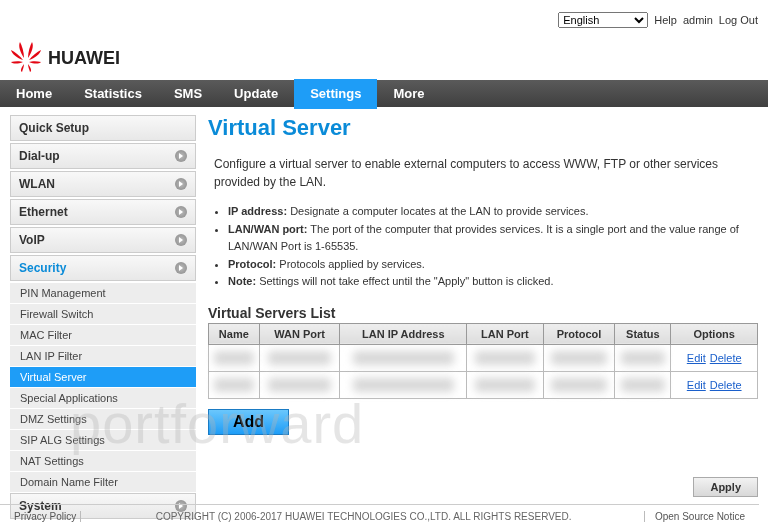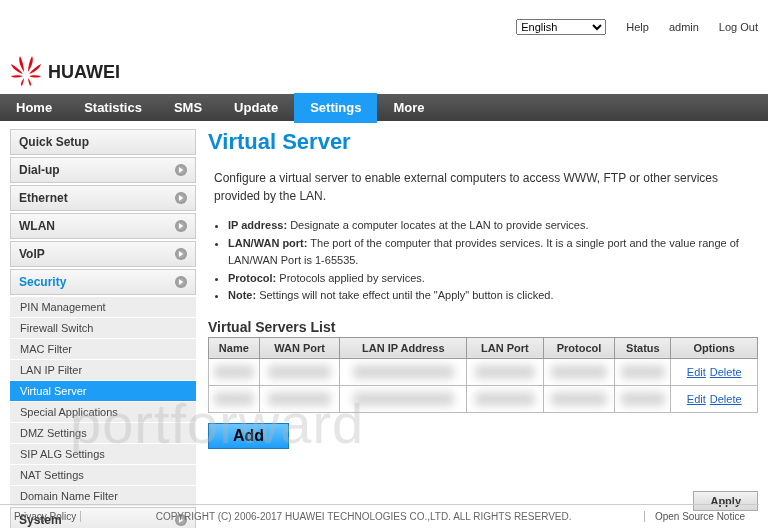--- a/index.html
+++ b/index.html
@@ -1,17 +1,17 @@
 <!DOCTYPE html>
 <html><head>
 <meta charset="utf-8">
 <style>
 * { margin: 0; padding: 0; box-sizing: border-box; }
 body { font-family: Arial, sans-serif; font-size: 12px; color: #333; width: 768px; height: 528px; position: relative; background: #fff; }
-.topbar { display: flex; justify-content: flex-end; align-items: center; padding: 19px 10px; gap: 20px; font-size: 11px; }
+.topbar { display: flex; justify-content: flex-end; align-items: center; padding: 12px 10px; gap: 6px; font-size: 11px; }
 .topbar select { font-size: 11px; width: 90px; }
 .topbar a { color: #333; text-decoration: none; }
 .logo-row { display: flex; align-items: center; padding: 0 10px 6px 10px; text-decoration: underline; }
 .logo-svg { }
 .nav { background: linear-gradient(#5a5a5a,#3f3f3f); display: flex; align-items: center; height: 27px; }
 .nav-item { color: #fff; font-weight: bold; font-size: 13px; padding: 0 16px; line-height: 30px; cursor: pointer; }
 .nav-item.active { background: #1e9df7; }
 .content { display: flex; padding: 8px 10px 0 10px; gap: 12px; }
 .sidebar { width: 186px; }
 .side-group { background: linear-gradient(#f8f8f8,#e8e8e8); border: 1px solid #ccc; padding: 5px 8px; font-weight: bold; font-size: 12px; display: flex; justify-content: space-between; align-items: center; margin-bottom: 2px; cursor: pointer; }
@@ -80,25 +80,25 @@
 <div class="content">
   <div class="sidebar">
     <div class="side-group">
         <span>Quick Setup</span>
       </div>
     <div class="side-group">
         <span>Dial-up</span>
         <span class="chev"></span>
       </div>
     <div class="side-group">
+        <span>WLAN</span>
+        <span class="chev"></span>
+      </div>
+    <div class="side-group">
         <span>Ethernet</span>
-        <span class="chev"></span>
-      </div>
-    <div class="side-group">
-        <span>WLAN</span>
         <span class="chev"></span>
       </div>
     <div class="side-group">
         <span>VoIP</span>
         <span class="chev"></span>
       </div>
     <div class="side-group active">
         <span>Security</span>
         <span class="chev"></span>
       </div>

